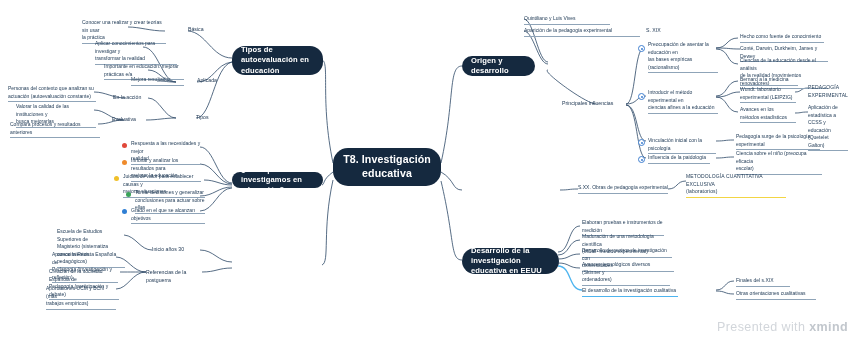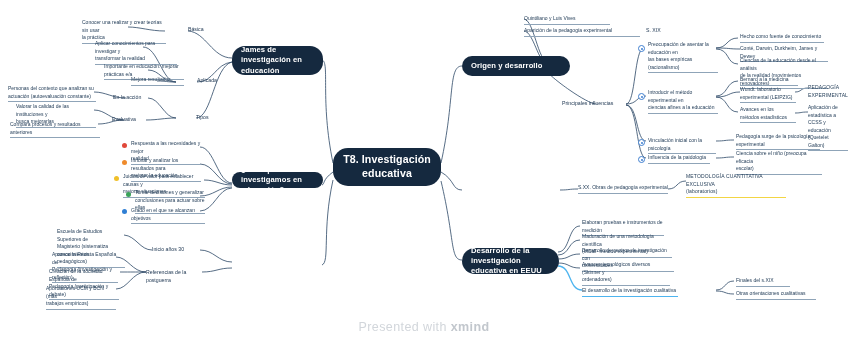--- a/index.html
+++ b/index.html
@@ -40,21 +40,21 @@
   .mk{
     position:absolute;width:5.4px;height:5.4px;border-radius:50%;
     display:flex;align-items:center;justify-content:center;
     font-size:3.6px;color:#fff;font-weight:bold;line-height:1;
   }
   .mk.hollow{background:#fff;border:1.2px solid #3f7fd0;}
   .mk.hollow::after{content:"";width:2px;height:2px;border-radius:50%;background:#3f7fd0;}
 
   
   #wm{
-    position:absolute;left:0;right:0;bottom:14px;text-align:center;
+    position:absolute;left:0;right:0;bottom:14px;text-align:right;
     font-size:12.5px;color:#d2d6db;letter-spacing:.4px;
   }
   #wm b{color:#c2c7cd;font-weight:bold;}
 </style>
 </head>
 <body>
 
 <div id="stage">
 
   <svg class="links" viewBox="0 0 848 348">
@@ -136,21 +136,21 @@
     </g>
 
     <g fill="none" stroke="#4db4ef" stroke-width="1.3">
       <path d="M558 266 C 572 266, 568 290, 582 290"></path>
     </g>
   </svg>
 
   <div class="pill center" style="left:333px;top:148px;width:108px;height:38px;">T8. Investigación
 educativa</div>
 
-  <div class="pill" style="left:232px;top:46px;width:91px;height:29px;">James de investigación en
+  <div class="pill" style="left:232px;top:46px;width:91px;height:29px;">Tipos de autoevaluación en
 educación</div>
 
   <div class="leaf ul" style="left:82px;top:19px;width:84px;">Conocer una realizar y crear teorías sin usar
 la práctica</div>
   <div class="leaf mid" style="left:188px;top:26px;width:40px;">Básica</div>
 
   <div class="leaf ul" style="left:95px;top:40px;width:82px;">Aplicar conocimientos para investigar y
 transformar la realidad</div>
   <div class="leaf ul" style="left:104px;top:63px;width:80px;">Importante en educación: mejorar
 prácticas e/a</div>
@@ -196,21 +196,21 @@
   <div class="leaf mid" style="left:152px;top:246px;width:46px;">Inicio años 30</div>
 
   <div class="leaf ul" style="left:52px;top:251px;width:66px;">Aparece la Revista Española de
 Pedagogía (investigación y reflexión)</div>
   <div class="leaf ul" style="left:49px;top:268px;width:70px;">Creación de la sociedad Española de
 Pedagogía (participación y debate)</div>
   <div class="leaf ul" style="left:46px;top:285px;width:70px;">Aportaciones UCM y BCN (más
 trabajos empíricos)</div>
   <div class="leaf mid" style="left:146px;top:269px;width:62px;">Referencias de la postguerra</div>
 
-  <div class="pill" style="left:462px;top:56px;width:108px;height:20px;">Origen y desarrollo</div>
+  <div class="pill" style="left:462px;top:56px;width:73px;height:20px;">Origen y desarrollo</div>
 
   <div class="leaf ul" style="left:524px;top:15px;width:86px;">Quintiliano y Luis Vives</div>
   <div class="leaf ul" style="left:524px;top:27px;width:116px;">Aparición de la pedagogía experimental</div>
   <div class="leaf mid" style="left:646px;top:27px;width:30px;">S. XIX</div>
 
   <div class="leaf mid" style="left:562px;top:100px;width:62px;">Principales influencias</div>
 
   <div class="mk hollow" style="left:638px;top:45px;"></div>
   <div class="leaf ul" style="left:648px;top:41px;width:70px;">Preocupación de asentar la educación en
 las bases empíricas (racionalismo)</div>

